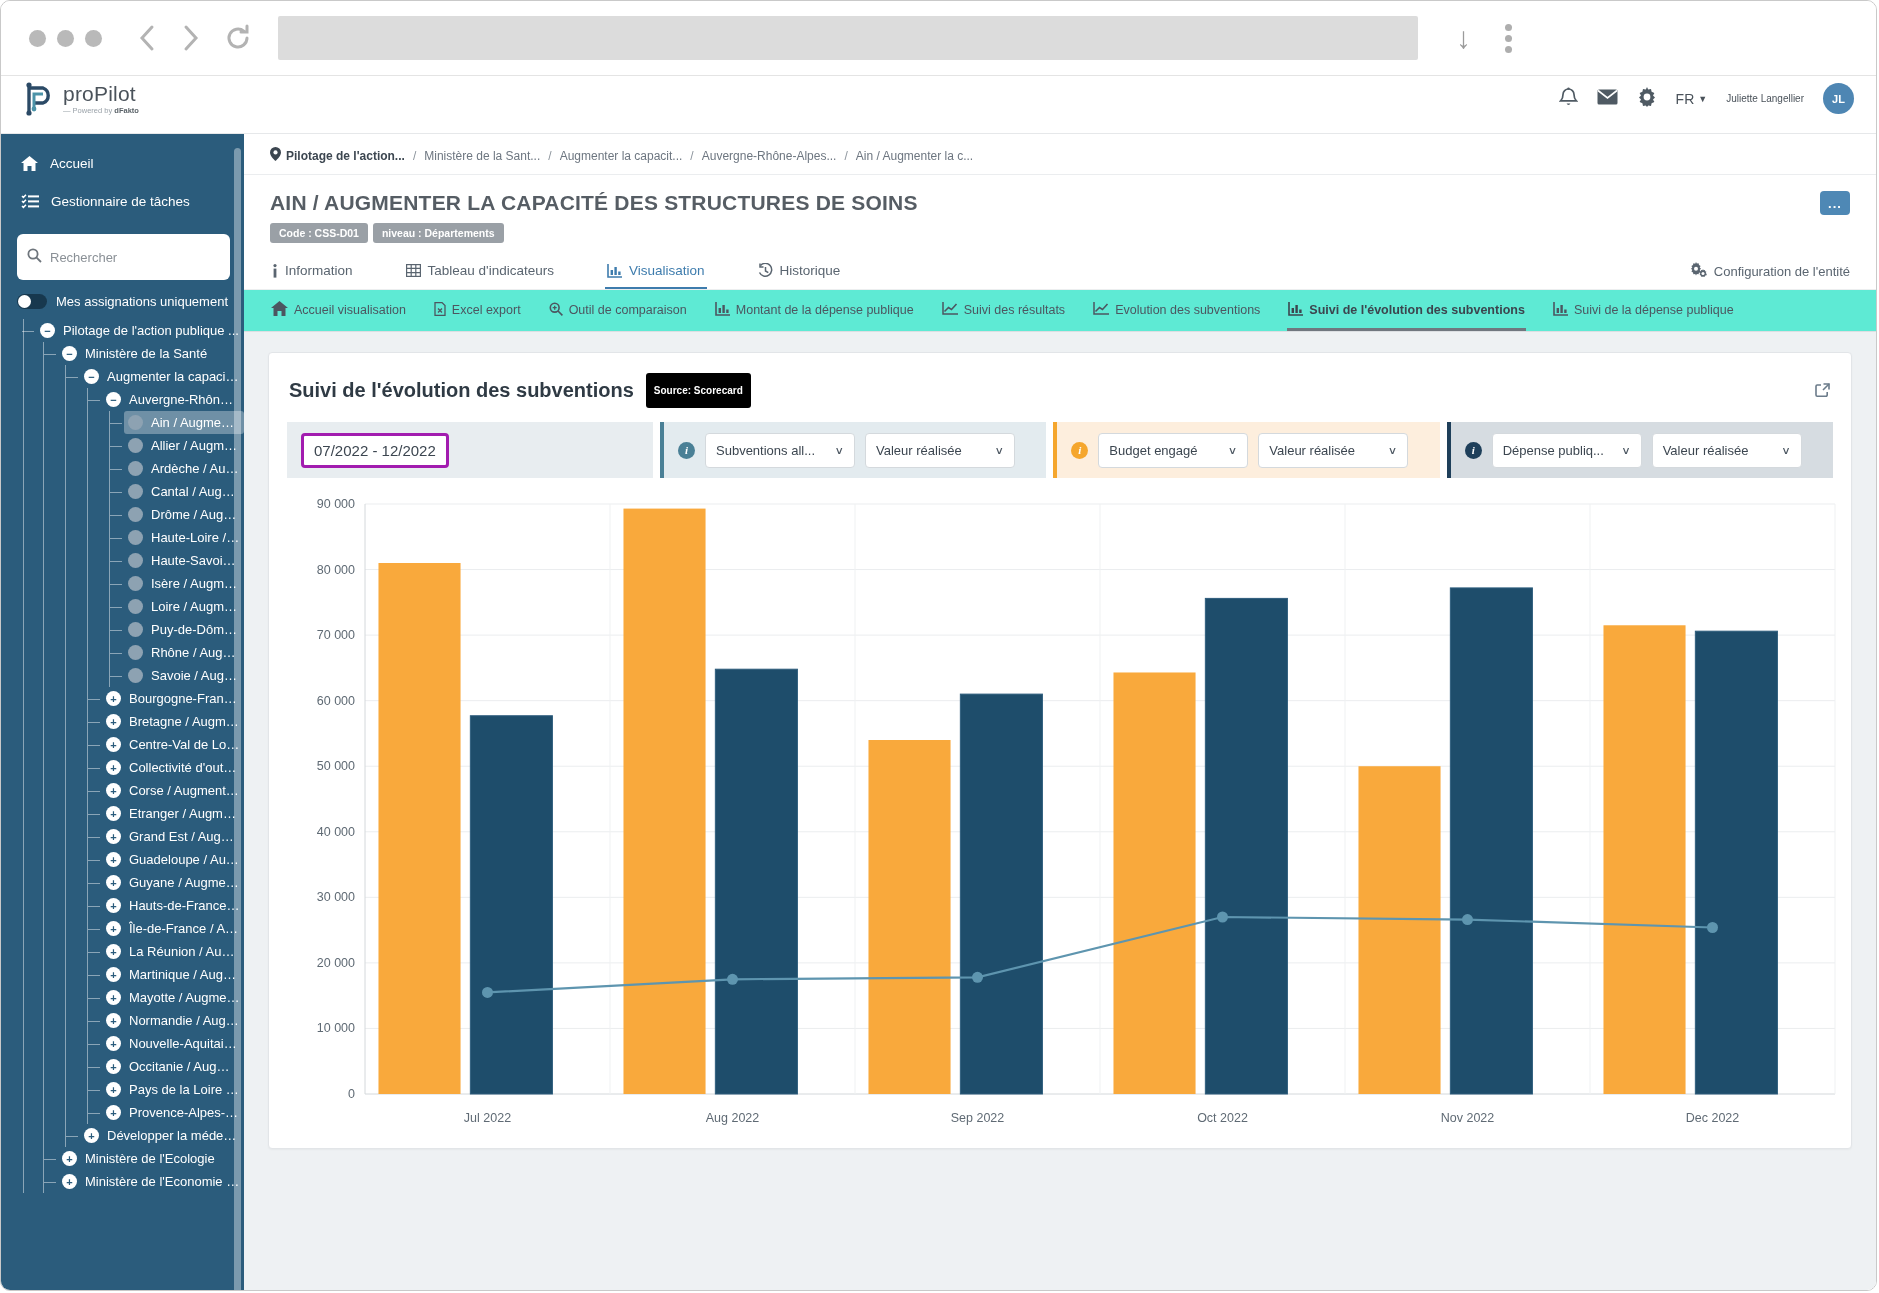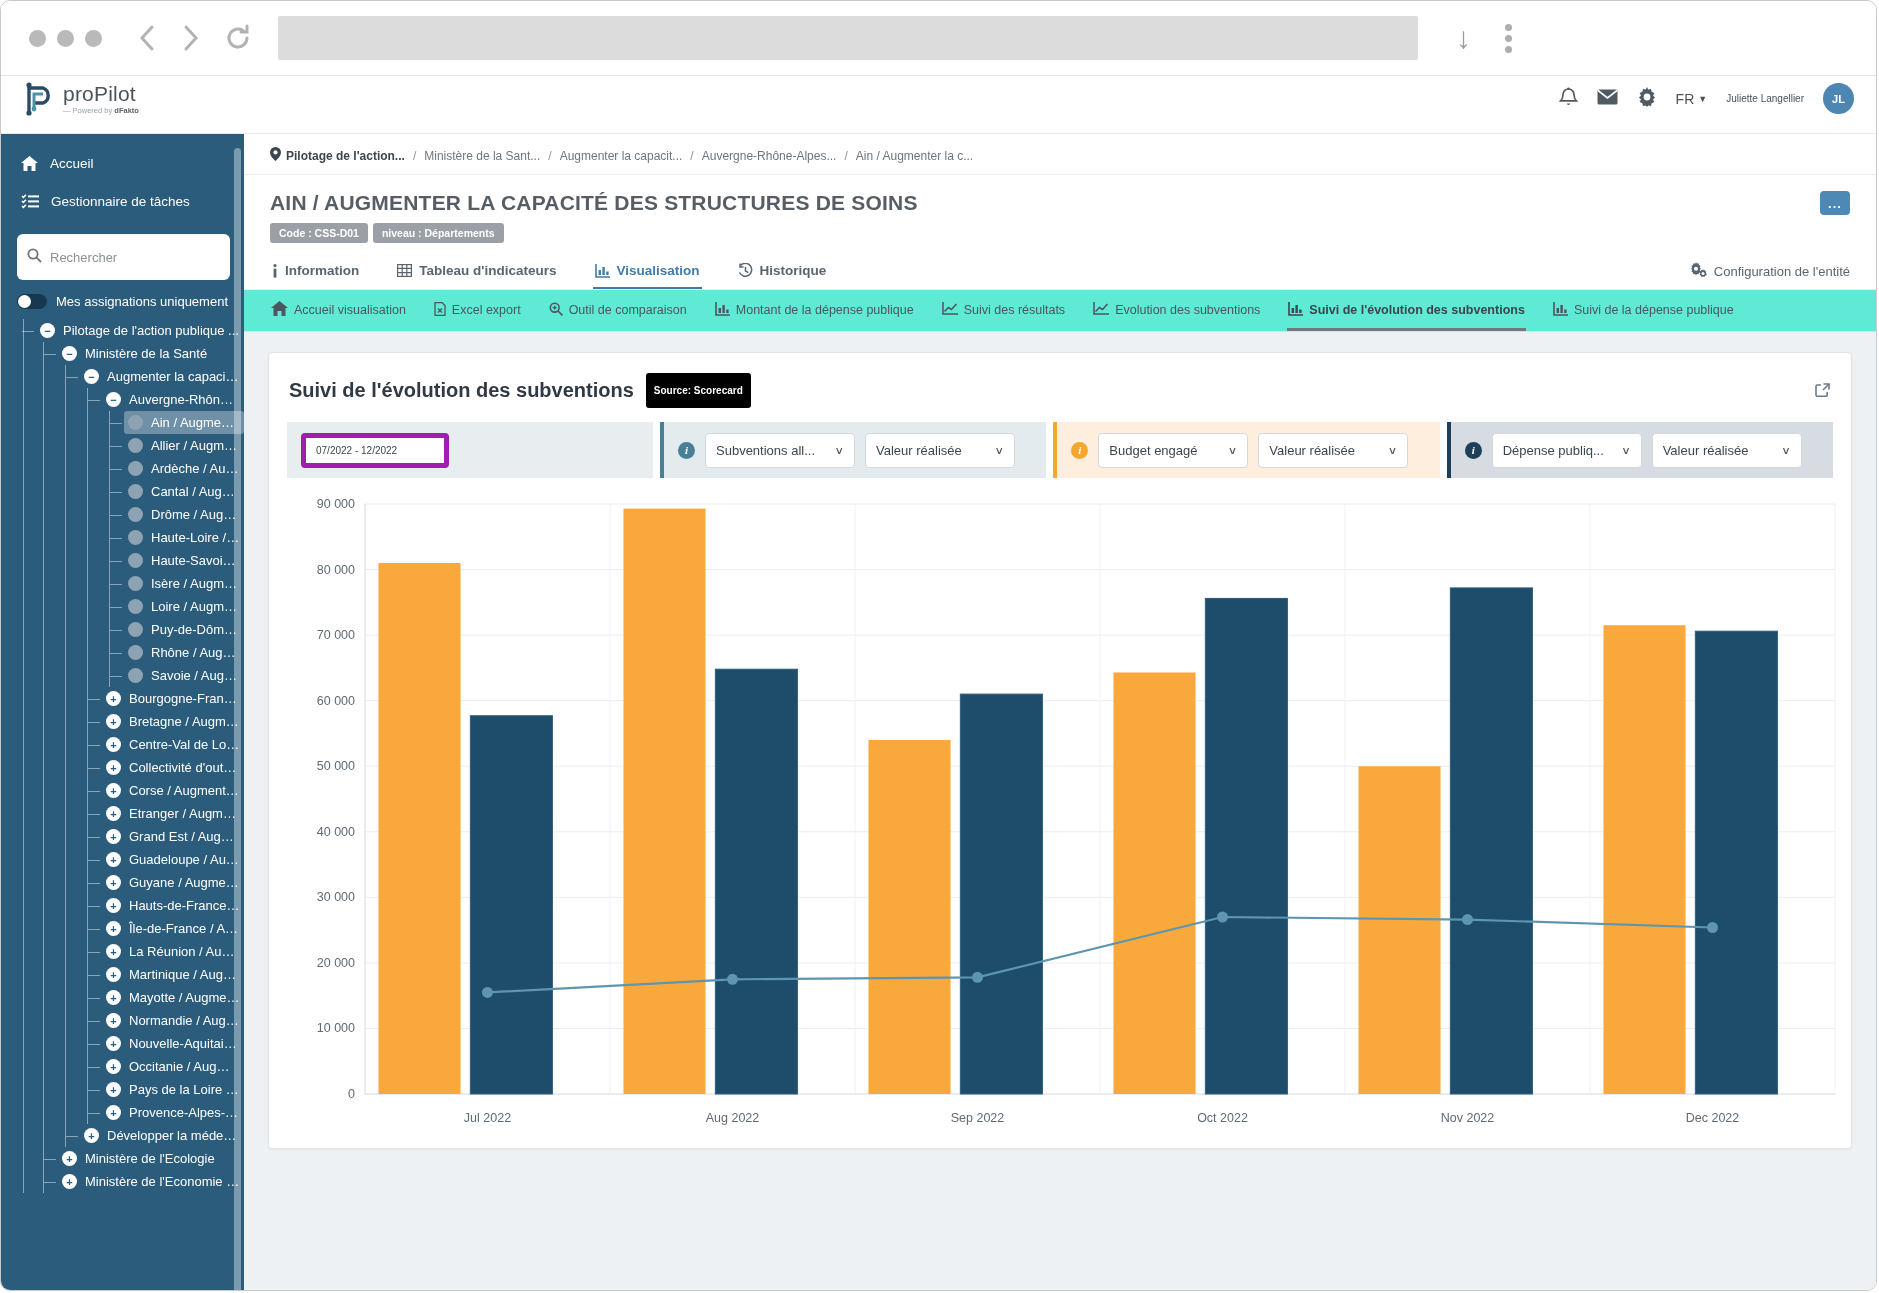--- a/index.html
+++ b/index.html
@@ -62,21 +62,21 @@
   .breadcrumb { padding:13px 26px 10px 26px; border-bottom:1px solid #ebedef; font-size:12px; color:#6d7680; display:flex; align-items:center; gap:5px; flex-wrap:nowrap; white-space:nowrap; }
   .breadcrumb .crumb-first { font-weight:bold; color:#3c4650; }
   .breadcrumb .sep { color:#8d959d; margin:0 3px; }
   .titlebar { display:flex; align-items:flex-start; justify-content:space-between; padding:16px 26px 0 26px; }
   .page-title { font-size:21px; font-weight:bold; color:#565d64; letter-spacing:.2px; }
   .more-btn { background:#4e88b5; color:#fff; border:none; border-radius:4px; width:30px; height:24px; font-size:13px; font-weight:bold; line-height:1; cursor:pointer; letter-spacing:1px; }
   .badges { display:flex; gap:5px; padding:8px 26px 2px 26px; }
   .badge { background:#9aa0a6; color:#fff; font-size:10.5px; font-weight:bold; border-radius:3px; padding:4px 9px; }
 
   .tabsrow { display:flex; align-items:center; justify-content:space-between; padding:0 26px; border-bottom:1px solid #eceeef; margin-top:8px; }
-  .tabs { display:flex; gap:34px;font-weight:bold; }
+  .tabs { display:flex; gap:49px; }
   .tab { display:flex; align-items:center; gap:7px; font-size:13.5px; color:#5a6570; padding:10px 2px 9px; border-bottom:2px solid transparent; cursor:pointer; }
   .tab.active { color:#3e7cad; border-bottom-color:#3e7cad; }
   .tab .ticon { display:flex; }
   .config { display:flex; align-items:center; gap:7px; font-size:13px; color:#5a6570; cursor:pointer; }
 
   .subtabsrow { border-bottom:1px solid #dcdfe2; padding:0 26px; background:#5eead4; }
   .subtabs { display:flex; gap:26px; }
   .subtab { display:flex; align-items:center; gap:6px; font-size:12.5px; color:#4c5660; padding:11px 1px 9px; border-bottom:3px solid transparent; cursor:pointer; white-space:nowrap; }
   .subtab.active { border-bottom-color:#70777e; font-weight:bold; color:#3c454e; }
 
@@ -84,21 +84,21 @@
   .panel { background:#fff; border:1px solid #e2e5e8; border-radius:4px; box-shadow:0 1px 2px rgba(0,0,0,.04); padding:16px 18px 8px; }
   .panel-head { display:flex; align-items:center; gap:12px; padding:4px 2px 14px; }
   .panel-title { font-size:20px; font-weight:bold; color:#2f3a44; }
   .source-badge { background:#000000; color:#fff; font-size:10px; font-weight:bold; border-radius:3px; padding:12px 8px; }
   .expand-btn { margin-left:auto; color:#6b7b8a; cursor:pointer; display:flex; }
 
   .filters { display:flex; gap:7px; }
   .fgroup { height:56px; display:flex; align-items:center; gap:10px; padding:0 14px; background:#e8edf0; }
   .fgroup.date-group { width:366px; flex:0 0 auto; }
   .fgroup.accented { flex:1; border-left:4px solid; }
-  .date-input { background:#fff; border:5px solid #a21caf; border-radius:4px; height:35px; width:148px; padding:0 10px; font-size:10px; color:#3c4650; font-family:inherit; }
+  .date-input { background:#fff; border:3px solid #a21caf; border-radius:4px; height:35px; width:148px; padding:0 10px; font-size:15px; color:#3c4650; font-family:inherit; }
   .info-dot { width:17px; height:17px; border-radius:50%; color:#fff; font-size:11px; font-weight:bold; display:flex; align-items:center; justify-content:center; flex:0 0 auto; font-family:"Liberation Serif",serif; font-style:italic; }
   .select { background:#fff; border:1px solid #d4d9dd; border-radius:4px; height:35px; min-width:150px; padding:0 10px; font-size:13px; color:#3c4650; display:flex; align-items:center; justify-content:space-between; gap:12px; cursor:pointer; }
   .select .chev { font-size:13px; color:#4a5560; transform:scaleY(.8); }
 
   .chartwrap { padding:10px 2px 0; }
 </style>
 </head>
 <body>
 
 <div class="window">

